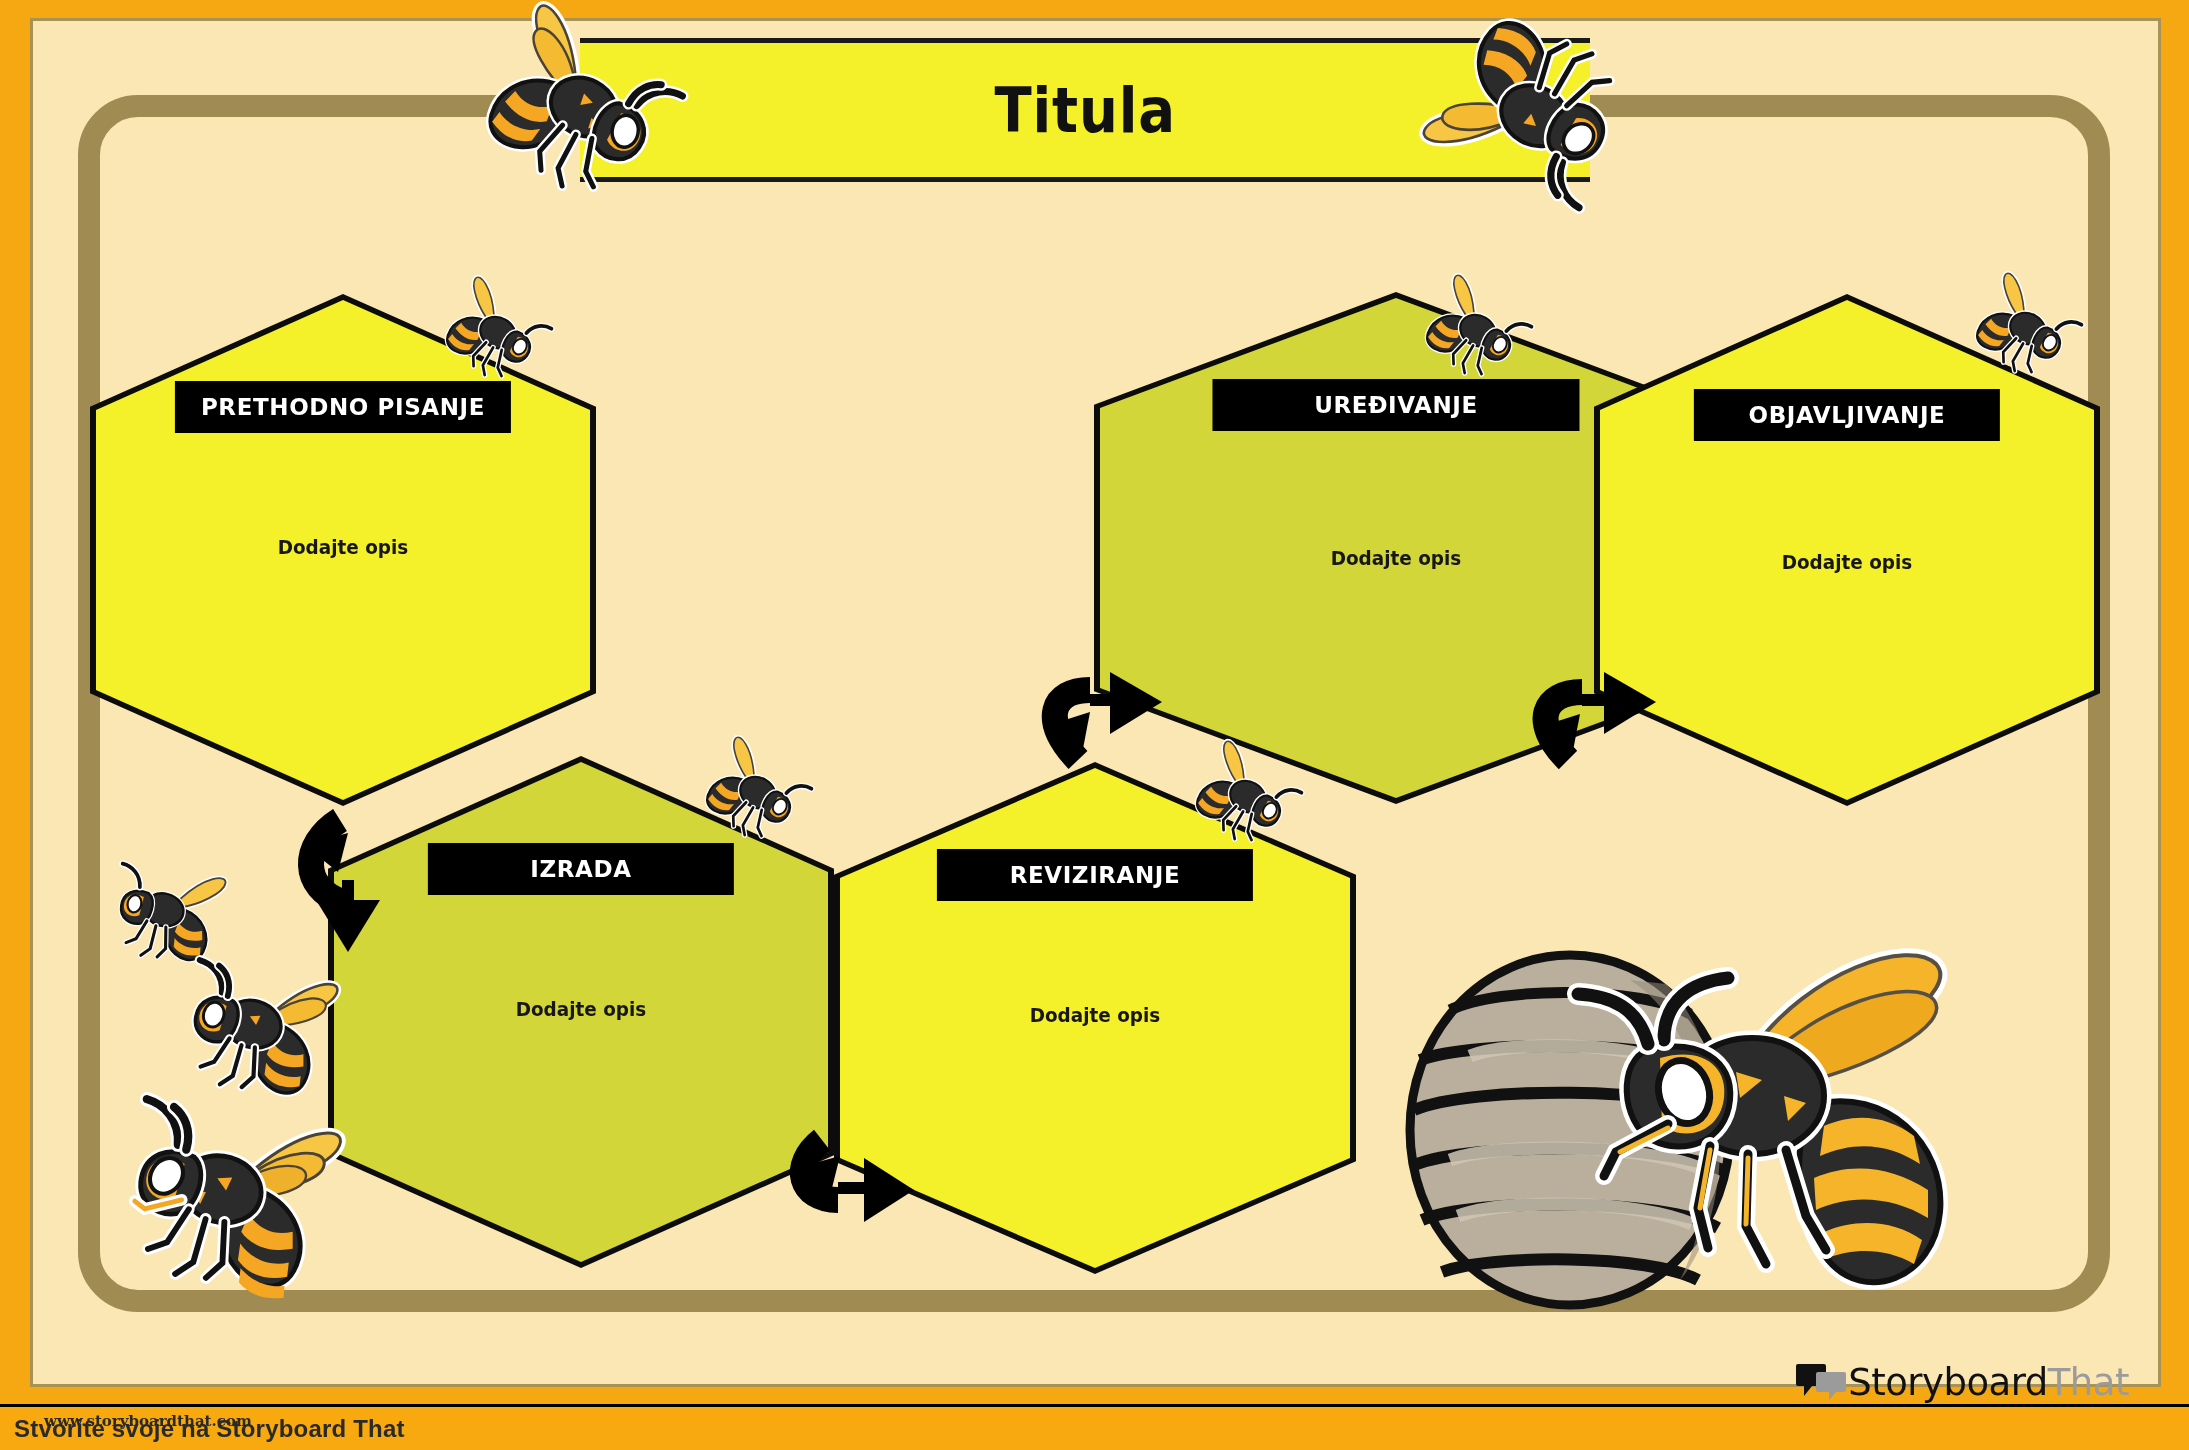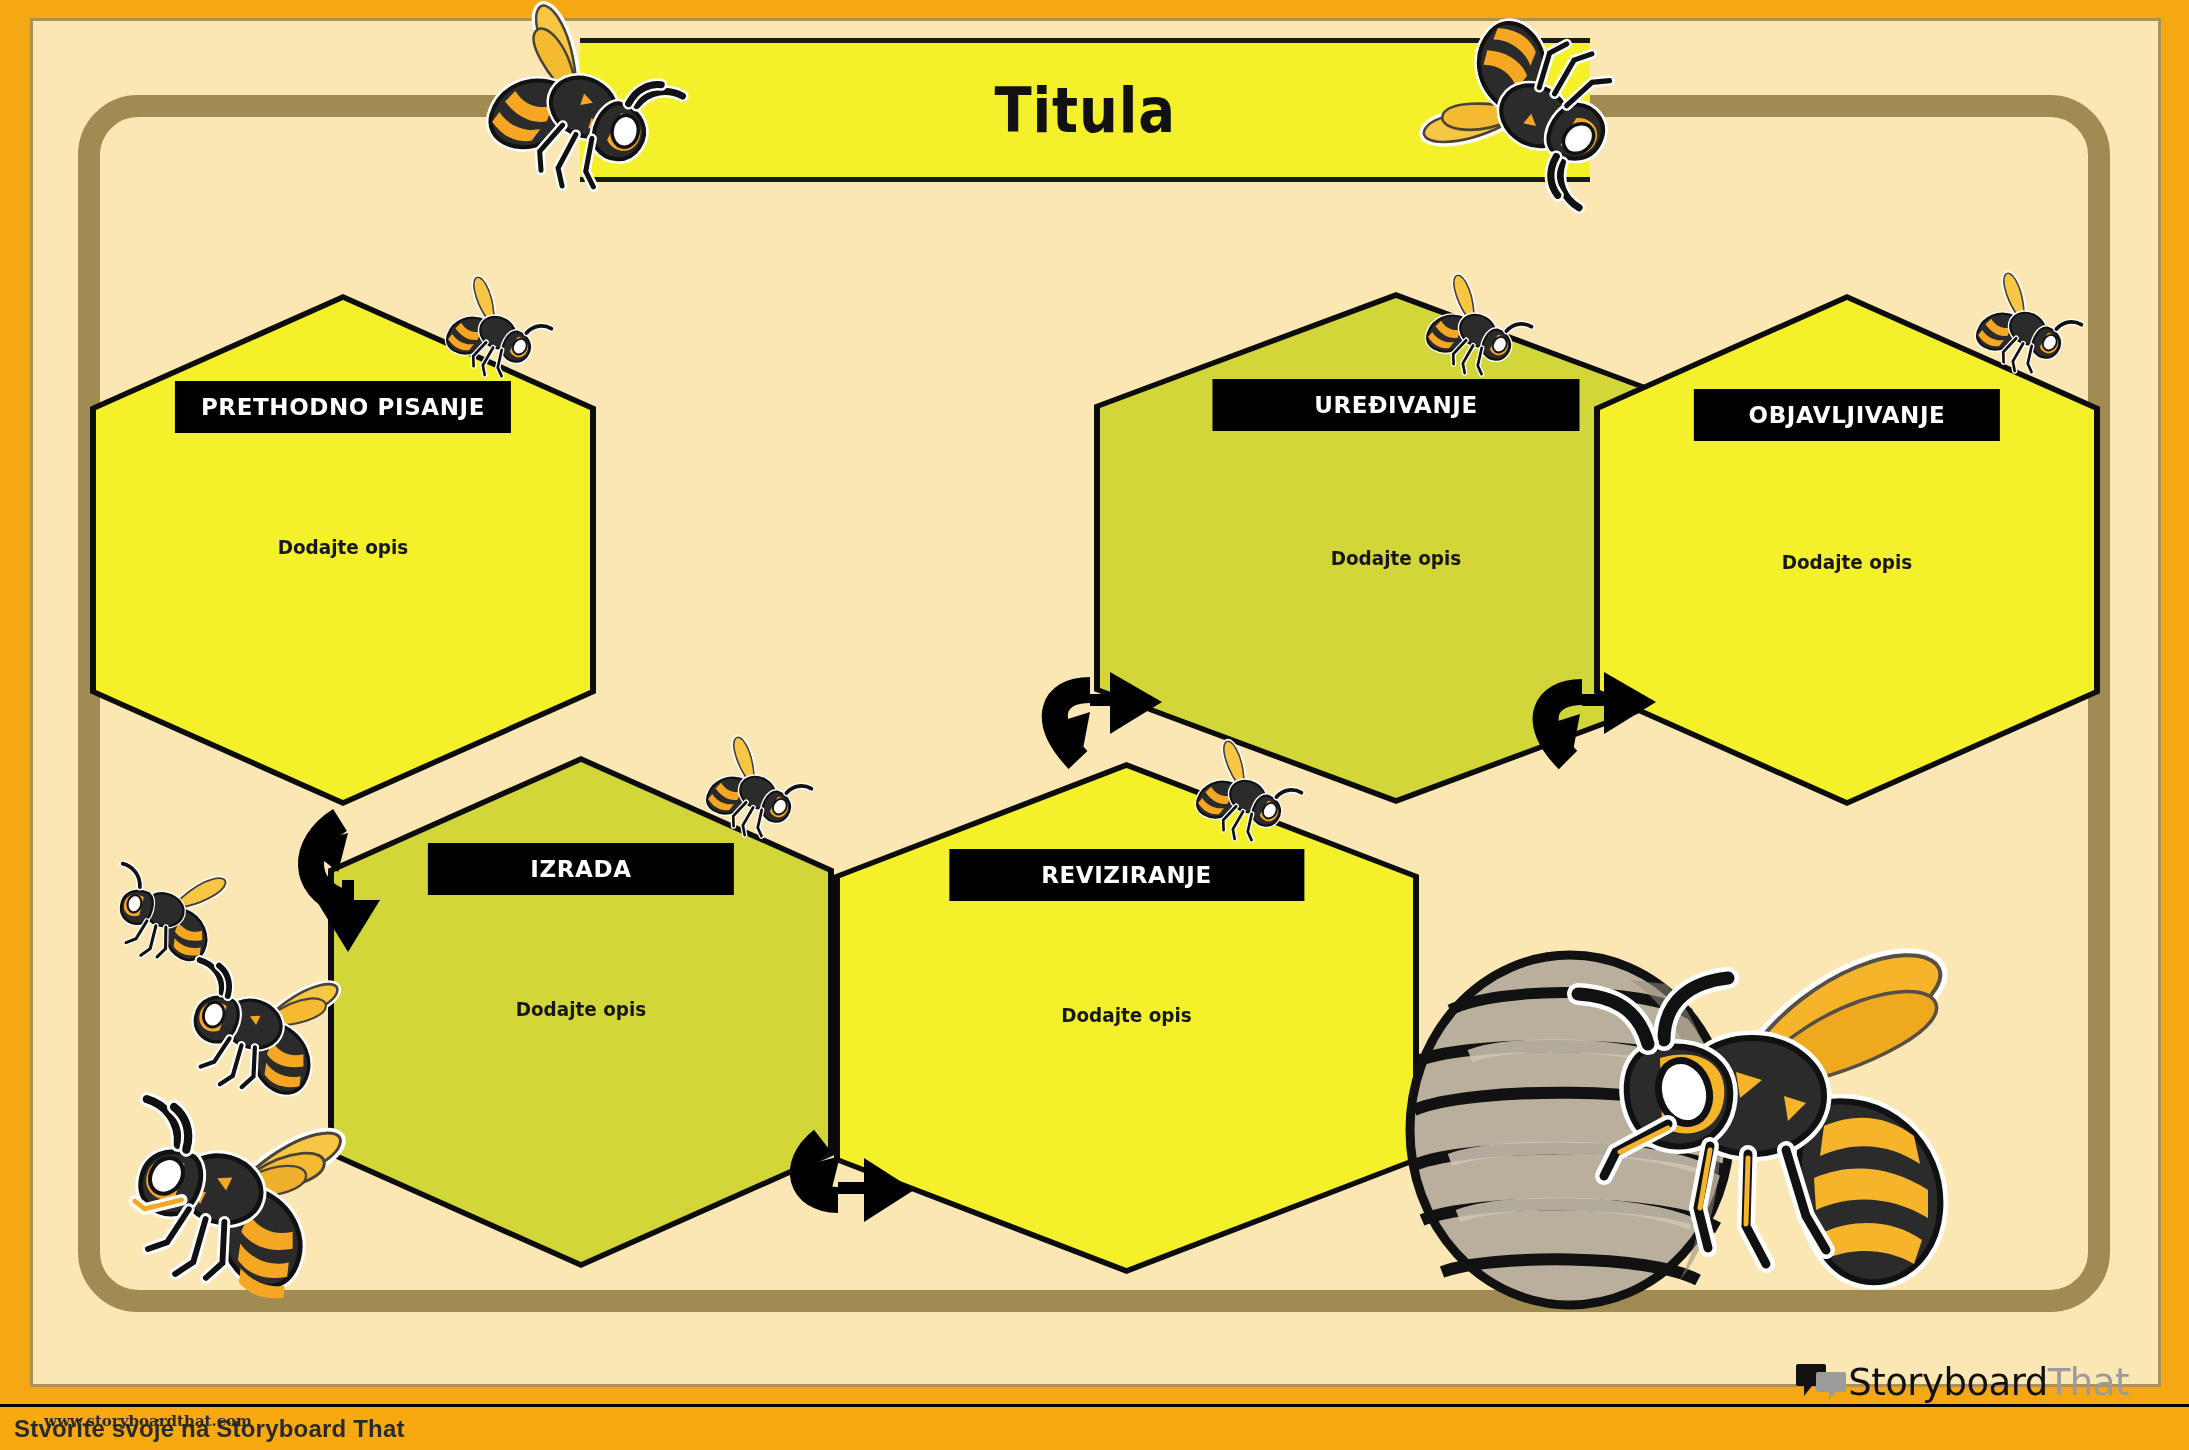--- a/index.html
+++ b/index.html
@@ -349,21 +349,21 @@
           </g>
       <g stroke="#111" stroke-width="5" fill="none" stroke-linecap="round">
             <path d="M82 112 L74 146 L84 162"></path>
             <path d="M98 114 L98 152 L110 166"></path>
             <path d="M114 110 L124 142 L138 152"></path>
           </g>
     </g>
       </svg>
   </div>
 
-  <div class="hex" style="left:840px; top:768px; width:573px; height:500px;">
+  <div class="hex" style="left:840px; top:768px; width:510px; height:500px;">
     <div class="hex-border"></div>
     <div class="hex-shape"></div>
     <div class="hex-label" style="top:56px;">REVIZIRANJE</div>
     <div class="hex-desc" style="top:235px;">Dodajte opis</div>
   </div>
   <div class="deco" style="left:1190px; top:752px; width:120px; height:100px;">
     <svg width="120" height="100" viewBox="0 0 200 185">
         <g transform="rotate(30 100 92)">
       <path d="M70 62 C40 18 8 6 6 20 C4 36 40 66 68 76 Z" fill="#F7C645" stroke="#fff" stroke-width="9"></path>
       <path d="M70 62 C40 18 8 6 6 20 C4 36 40 66 68 76 Z" fill="#F7C645" stroke="#4a4336" stroke-width="3"></path>

